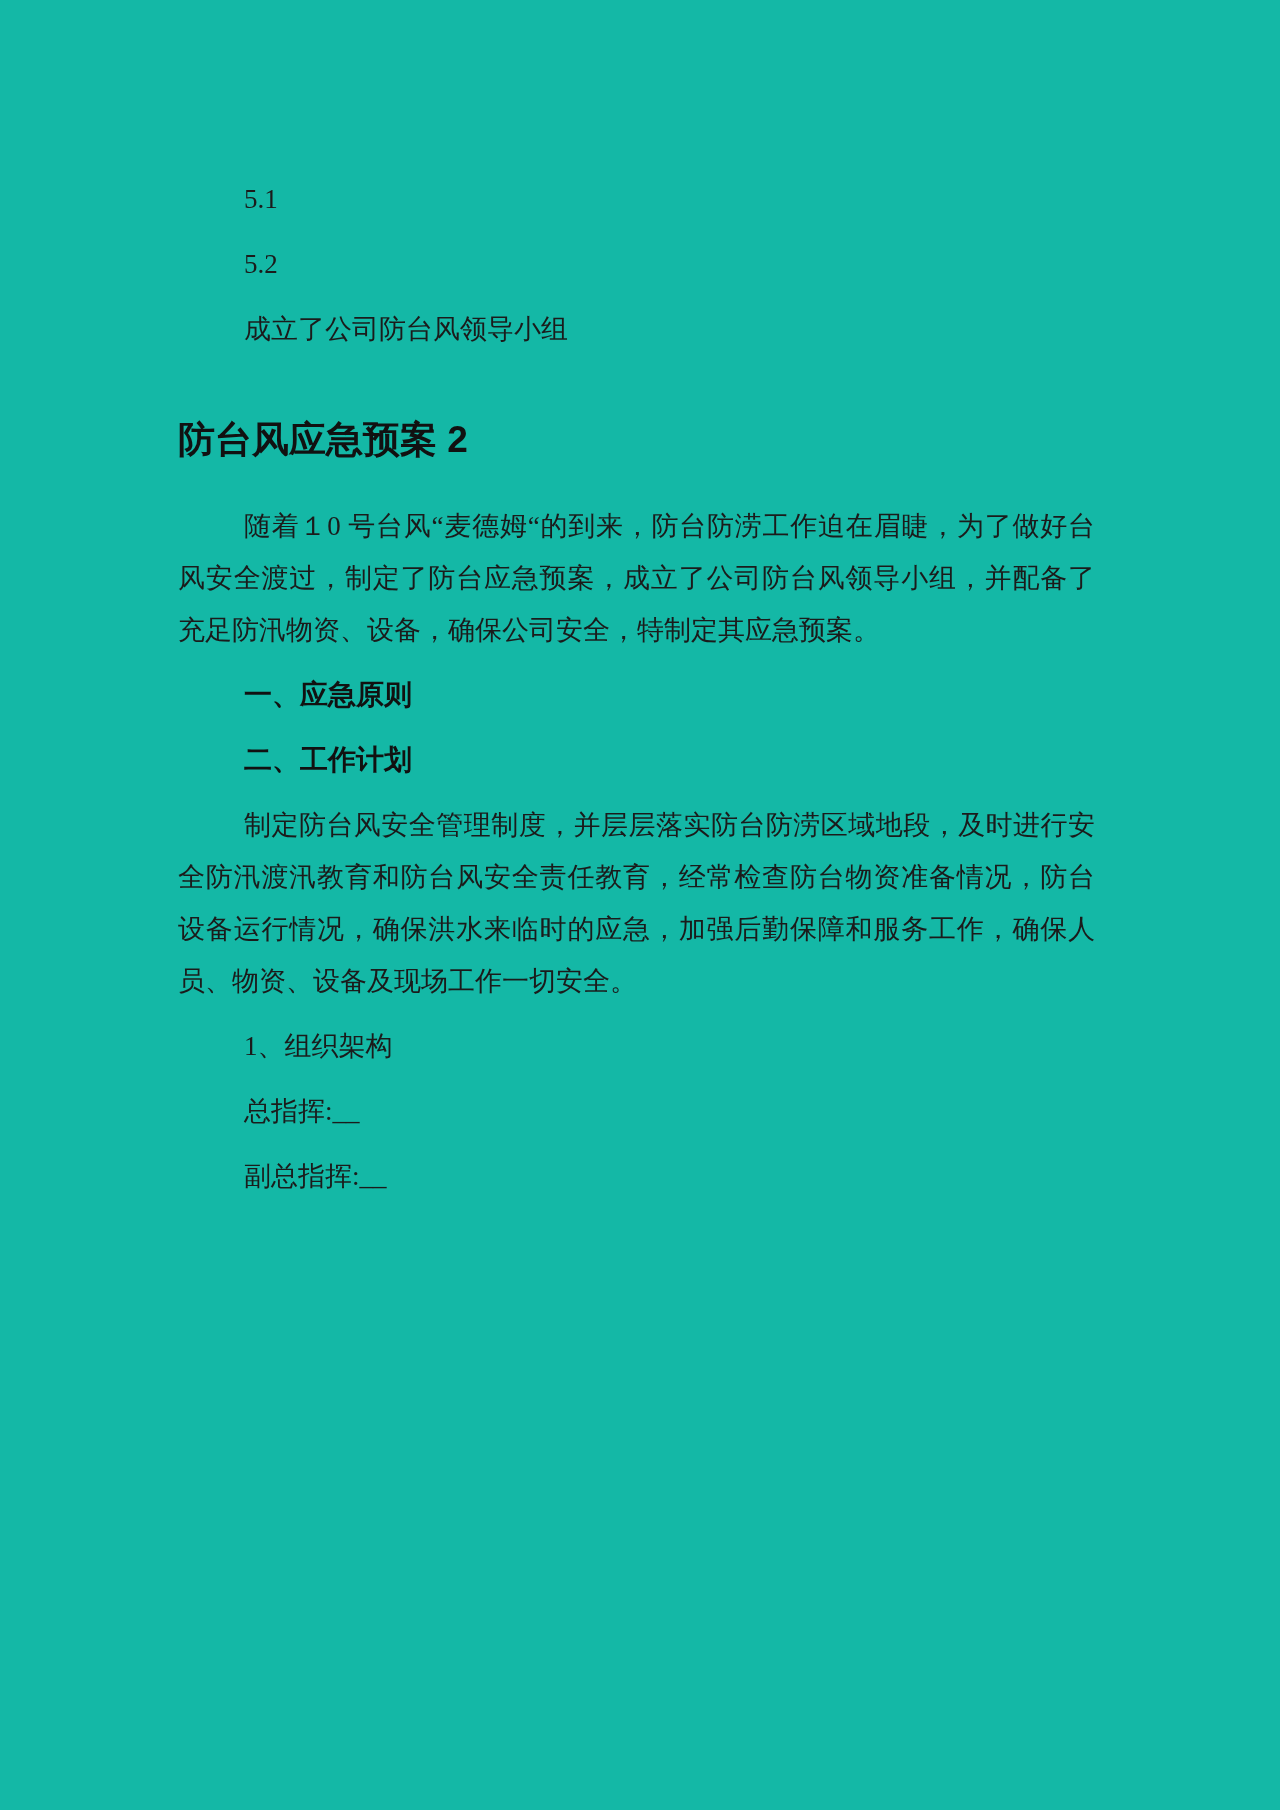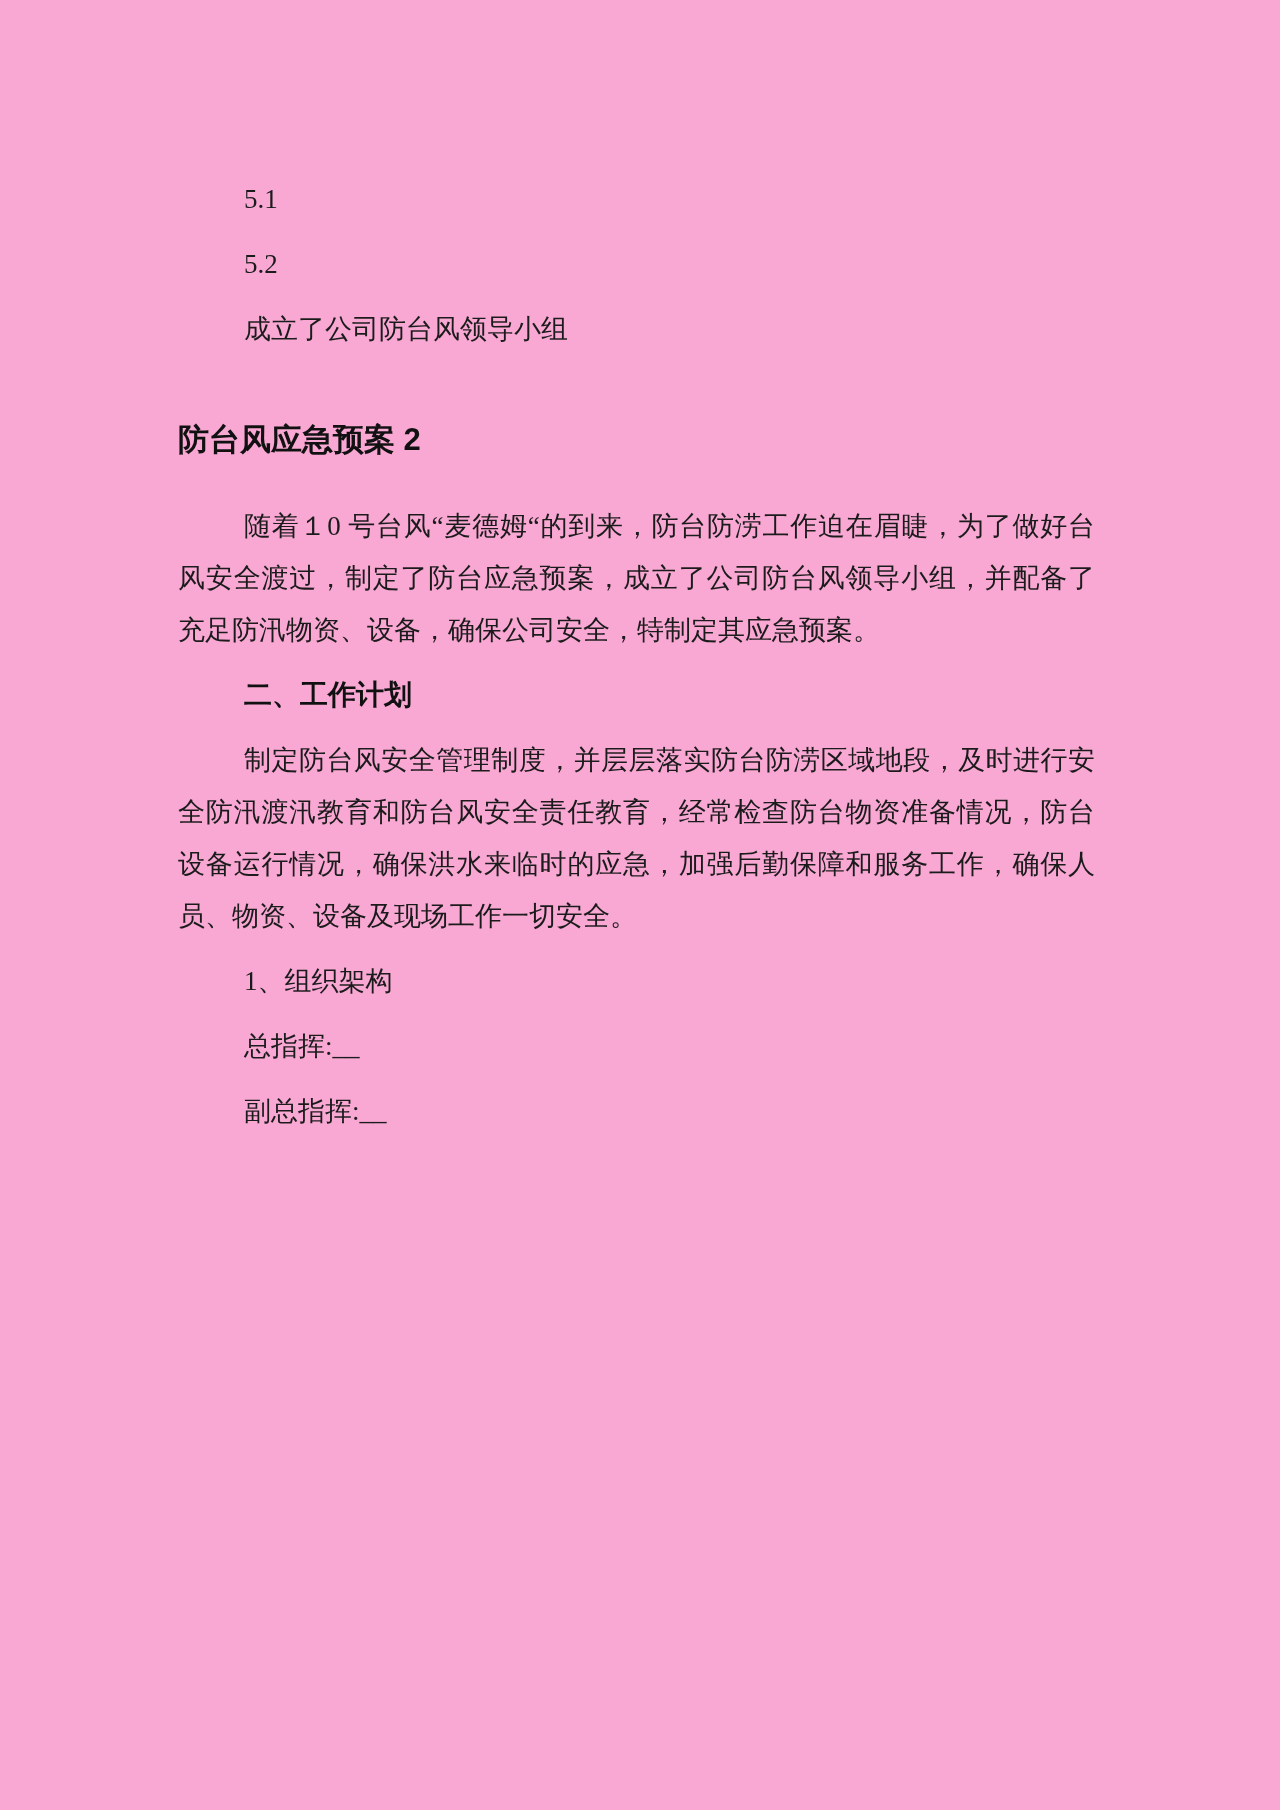--- a/index.html
+++ b/index.html
@@ -1,38 +1,38 @@
 <!DOCTYPE html>
 <html><head>
 <meta charset="utf-8">
 <style>
   html, body { margin: 0; padding: 0; background: #ffffff; }
   .page {
     position: relative;
     width: 1280px;
     height: 1810px;
-    background: #f9a8d4;
+    background: #14b8a6;
     box-sizing: border-box;
     padding: 160px 185px 0 178px;
     overflow: hidden;
     color: #1b1b1b;
   }
   .p {
     font-family: "Liberation Serif", "DejaVu Serif", serif;
     font-size: 27px;
     line-height: 52px;
     margin: 13px 0;
     text-align: justify;
     text-indent: 66px;
     color: #1b1b1b;
   }
   .h1 {
     font-family: "Liberation Sans", "DejaVu Sans", sans-serif;
     font-weight: 700;
-    font-size: 31px;
+    font-size: 37px;
     line-height: 60px;
     margin: 55px 0 30px 0;
     text-indent: 0;
     color: #111111;
   }
   .h2 {
     font-family: "Liberation Sans", "DejaVu Sans", sans-serif;
     font-weight: 700;
     font-size: 28px;
     line-height: 52px;
@@ -44,19 +44,20 @@
 </head>
 <body>
 
 <main class="page">
   <div id="doc-content">
       <p class="p">5.1</p>
       <p class="p">5.2</p>
       <p class="p">成立了公司防台风领导小组</p>
       <h1 class="h1">防台风应急预案 2</h1>
       <p class="p">随着１0 号台风“麦德姆“的到来，防台防涝工作迫在眉睫，为了做好台风安全渡过，制定了防台应急预案，成立了公司防台风领导小组，并配备了充足防汛物资、设备，确保公司安全，特制定其应急预案。</p>
+      <h2 class="h2">一、应急原则</h2>
       <h2 class="h2">二、工作计划</h2>
       <p class="p">制定防台风安全管理制度，并层层落实防台防涝区域地段，及时进行安全防汛渡汛教育和防台风安全责任教育，经常检查防台物资准备情况，防台设备运行情况，确保洪水来临时的应急，加强后勤保障和服务工作，确保人员、物资、设备及现场工作一切安全。</p>
       <p class="p">1、组织架构</p>
       <p class="p">总指挥:__</p>
       <p class="p">副总指挥:__</p>
     </div>
 </main>
 
 </body></html>

